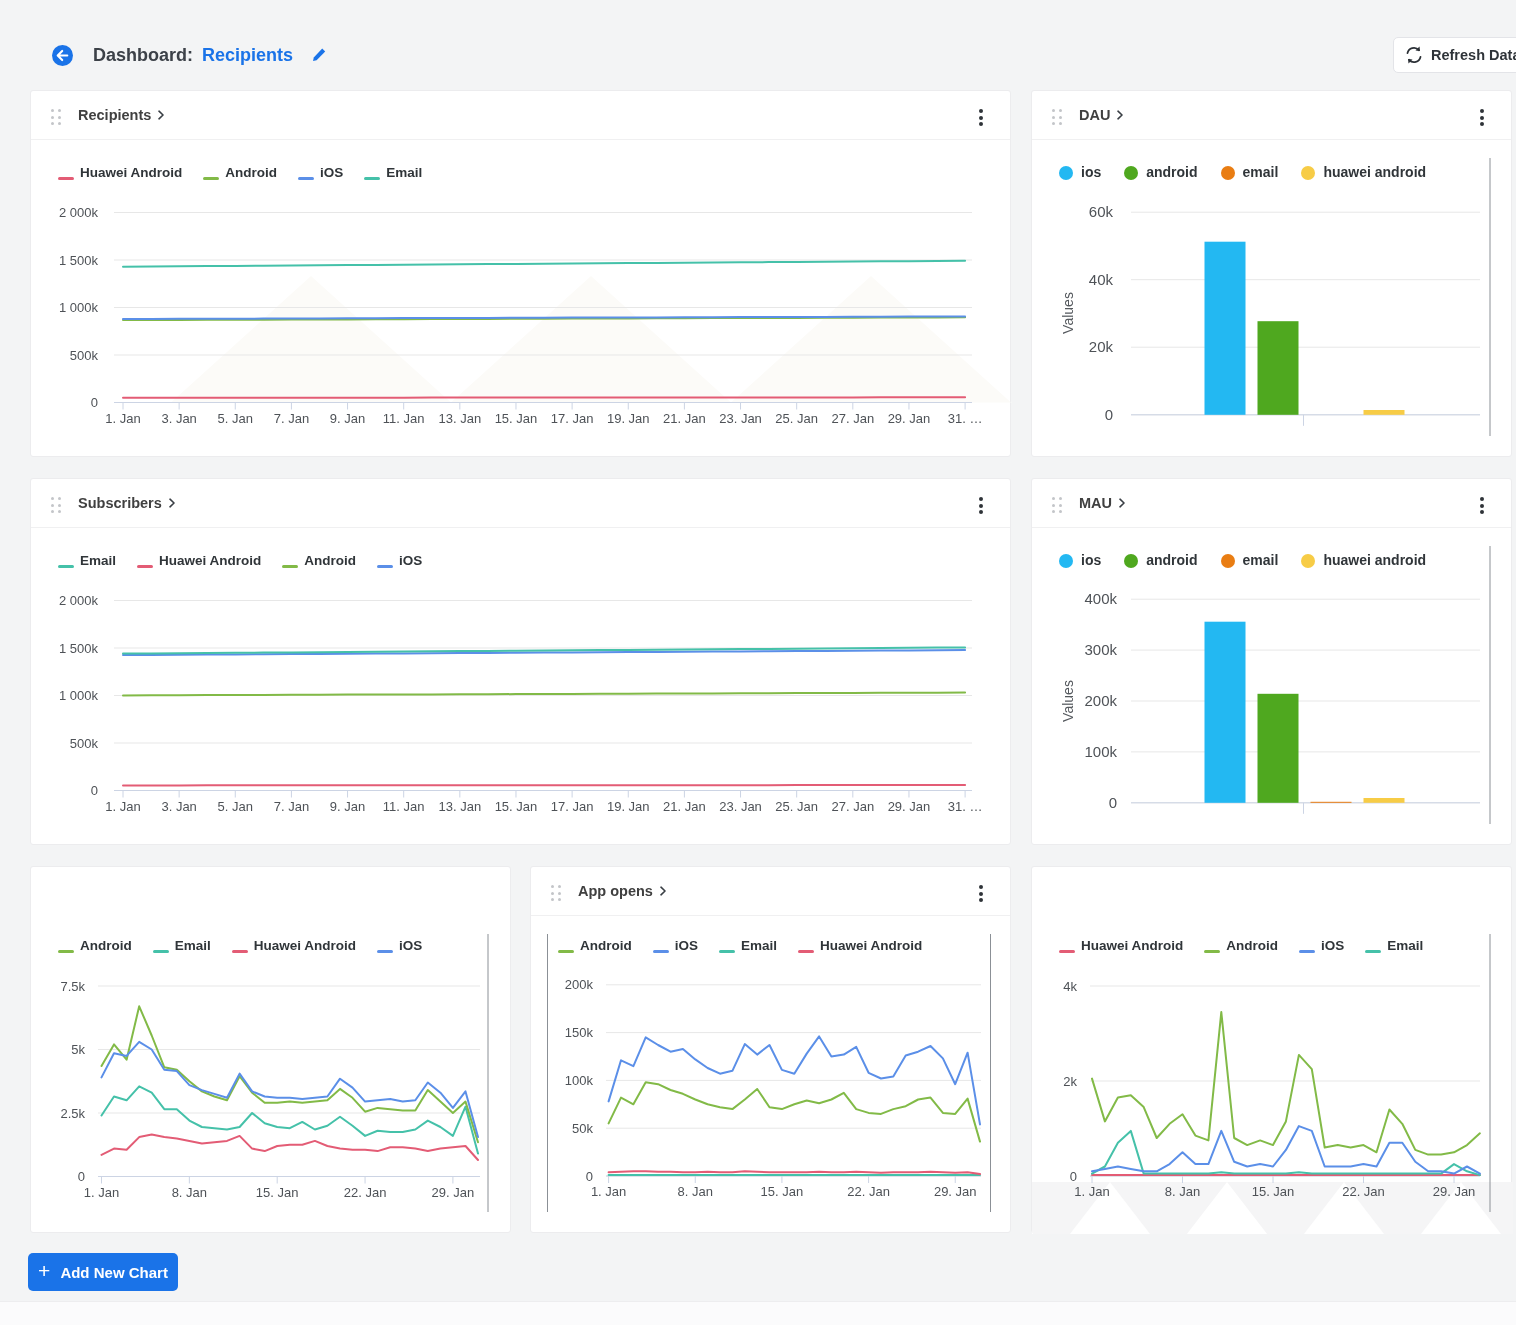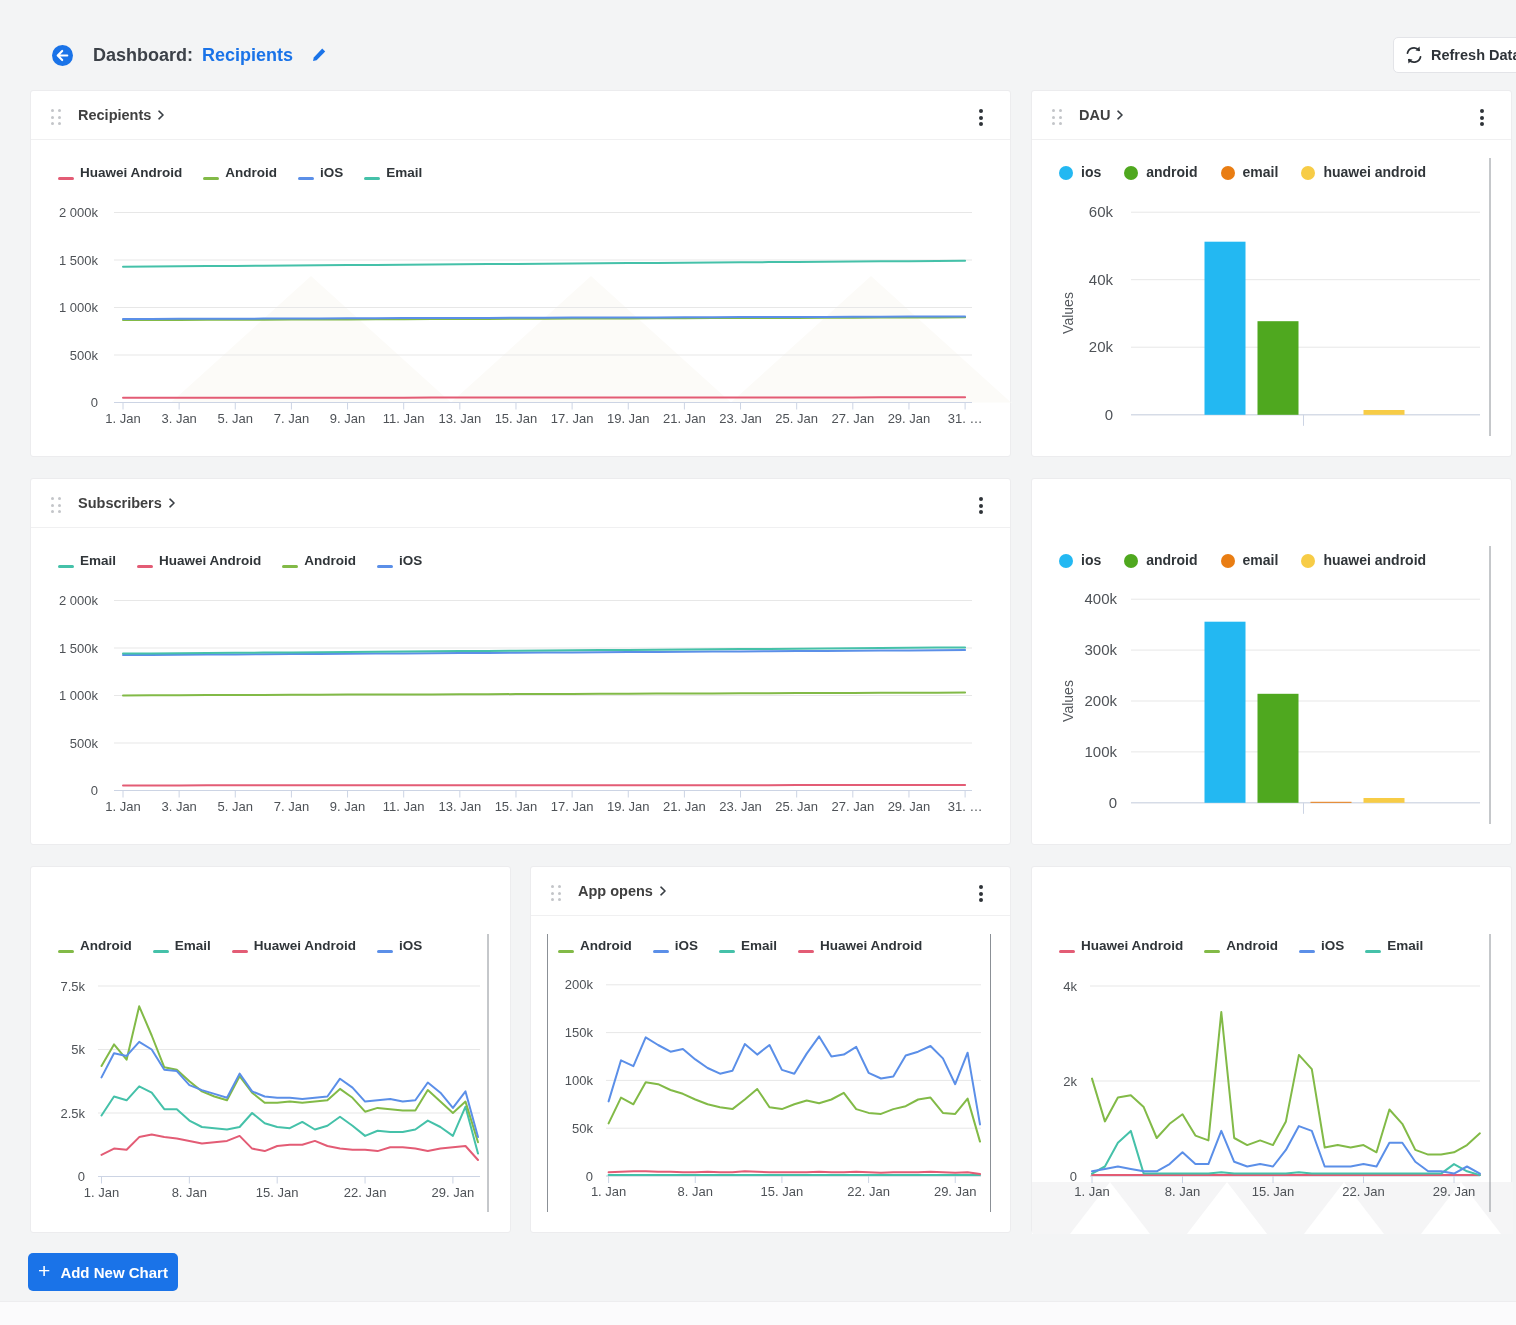--- a/index.html
+++ b/index.html
@@ -288,20 +288,38 @@
         <text x="877.96" y="331.5" text-anchor="middle" font-size="13" fill="#4e5257">29. Jan</text>
         <line x1="934.1" y1="311.5" x2="934.1" y2="318.5" stroke="#ccd4e4" stroke-width="1"></line>
         <text x="934.1" y="331.5" text-anchor="middle" font-size="13" fill="#4e5257">31. …</text>
         <polyline points="92.0,216.4 120.1,216.3 148.1,216.2 176.2,216.1 204.3,216.0 232.3,215.9 260.4,215.8 288.5,215.7 316.6,215.6 344.6,215.6 372.7,215.5 400.8,215.4 428.8,215.3 456.9,215.2 485.0,215.1 513.0,215.0 541.1,214.9 569.2,214.8 597.3,214.7 625.3,214.6 653.4,214.5 681.5,214.4 709.5,214.3 737.6,214.2 765.7,214.1 793.8,214.0 821.8,213.9 849.9,213.8 878.0,213.7 906.0,213.7 934.1,213.6 " fill="none" stroke="#82ba47" stroke-width="2" stroke-linejoin="round" stroke-linecap="round"></polyline>
         <polyline points="92.0,176.0 120.1,175.9 148.1,175.7 176.2,175.5 204.3,175.4 232.3,175.2 260.4,175.0 288.5,174.9 316.6,174.7 344.6,174.5 372.7,174.4 400.8,174.2 428.8,174.1 456.9,173.9 485.0,173.7 513.0,173.6 541.1,173.4 569.2,173.2 597.3,173.1 625.3,172.9 653.4,172.7 681.5,172.6 709.5,172.4 737.6,172.2 765.7,172.1 793.8,171.9 821.8,171.7 849.9,171.6 878.0,171.4 906.0,171.3 934.1,171.1 " fill="none" stroke="#5b8fe8" stroke-width="2" stroke-linejoin="round" stroke-linecap="round"></polyline>
         <polyline points="92.0,174.6 120.1,174.4 148.1,174.2 176.2,174.0 204.3,173.8 232.3,173.6 260.4,173.4 288.5,173.2 316.6,173.0 344.6,172.8 372.7,172.5 400.8,172.3 428.8,172.1 456.9,171.9 485.0,171.7 513.0,171.5 541.1,171.3 569.2,171.1 597.3,170.9 625.3,170.7 653.4,170.5 681.5,170.3 709.5,170.1 737.6,169.9 765.7,169.7 793.8,169.5 821.8,169.3 849.9,169.0 878.0,168.8 906.0,168.6 934.1,168.4 " fill="none" stroke="#45c1a9" stroke-width="2" stroke-linejoin="round" stroke-linecap="round"></polyline>
         <polyline points="92.0,306.4 120.1,306.4 148.1,306.4 176.2,306.3 204.3,306.3 232.3,306.3 260.4,306.3 288.5,306.3 316.6,306.3 344.6,306.3 372.7,306.3 400.8,306.3 428.8,306.3 456.9,306.2 485.0,306.2 513.0,306.2 541.1,306.2 569.2,306.2 597.3,306.2 625.3,306.2 653.4,306.2 681.5,306.2 709.5,306.2 737.6,306.2 765.7,306.1 793.8,306.1 821.8,306.1 849.9,306.1 878.0,306.1 906.0,306.1 934.1,306.1 " fill="none" stroke="#e35c75" stroke-width="2" stroke-linejoin="round" stroke-linecap="round"></polyline>
       </svg>
     </div>
     <div class="card" style="left: 1031px; top: 478px; width: 481px; height: 367px;">
+      <div class="chead">
+        <div class="handle">
+          <i style="left:0;top:0"></i>
+          <i style="left:7px;top:0"></i>
+          <i style="left:0;top:6.5px"></i>
+          <i style="left:7px;top:6.5px"></i>
+          <i style="left:0;top:13px"></i>
+          <i style="left:7px;top:13px"></i>
+        </div>
+        <div class="ctitle">MAU<svg style="margin-left:7px" width="6" height="10" viewBox="0 0 6 10">
+            <path d="M1 1.2 L5 5 L1 8.8" stroke="#3a3f45" stroke-width="1.6" fill="none" stroke-linecap="round" stroke-linejoin="round"></path>
+          </svg></div>
+        <div class="menu3">
+          <i style="top:0"></i>
+          <i style="top:6.5px"></i>
+          <i style="top:13px"></i>
+        </div>
+      </div>
       <div class="legend" style="top: 71px; height: 20px;">
         <div class="litem big">
           <div class="lcirc" style="background: rgb(35, 184, 242);"></div>
           <span>ios</span>
         </div>
         <div class="litem big">
           <div class="lcirc" style="background: rgb(79, 168, 31);"></div>
           <span>android</span>
         </div>
         <div class="litem big">

